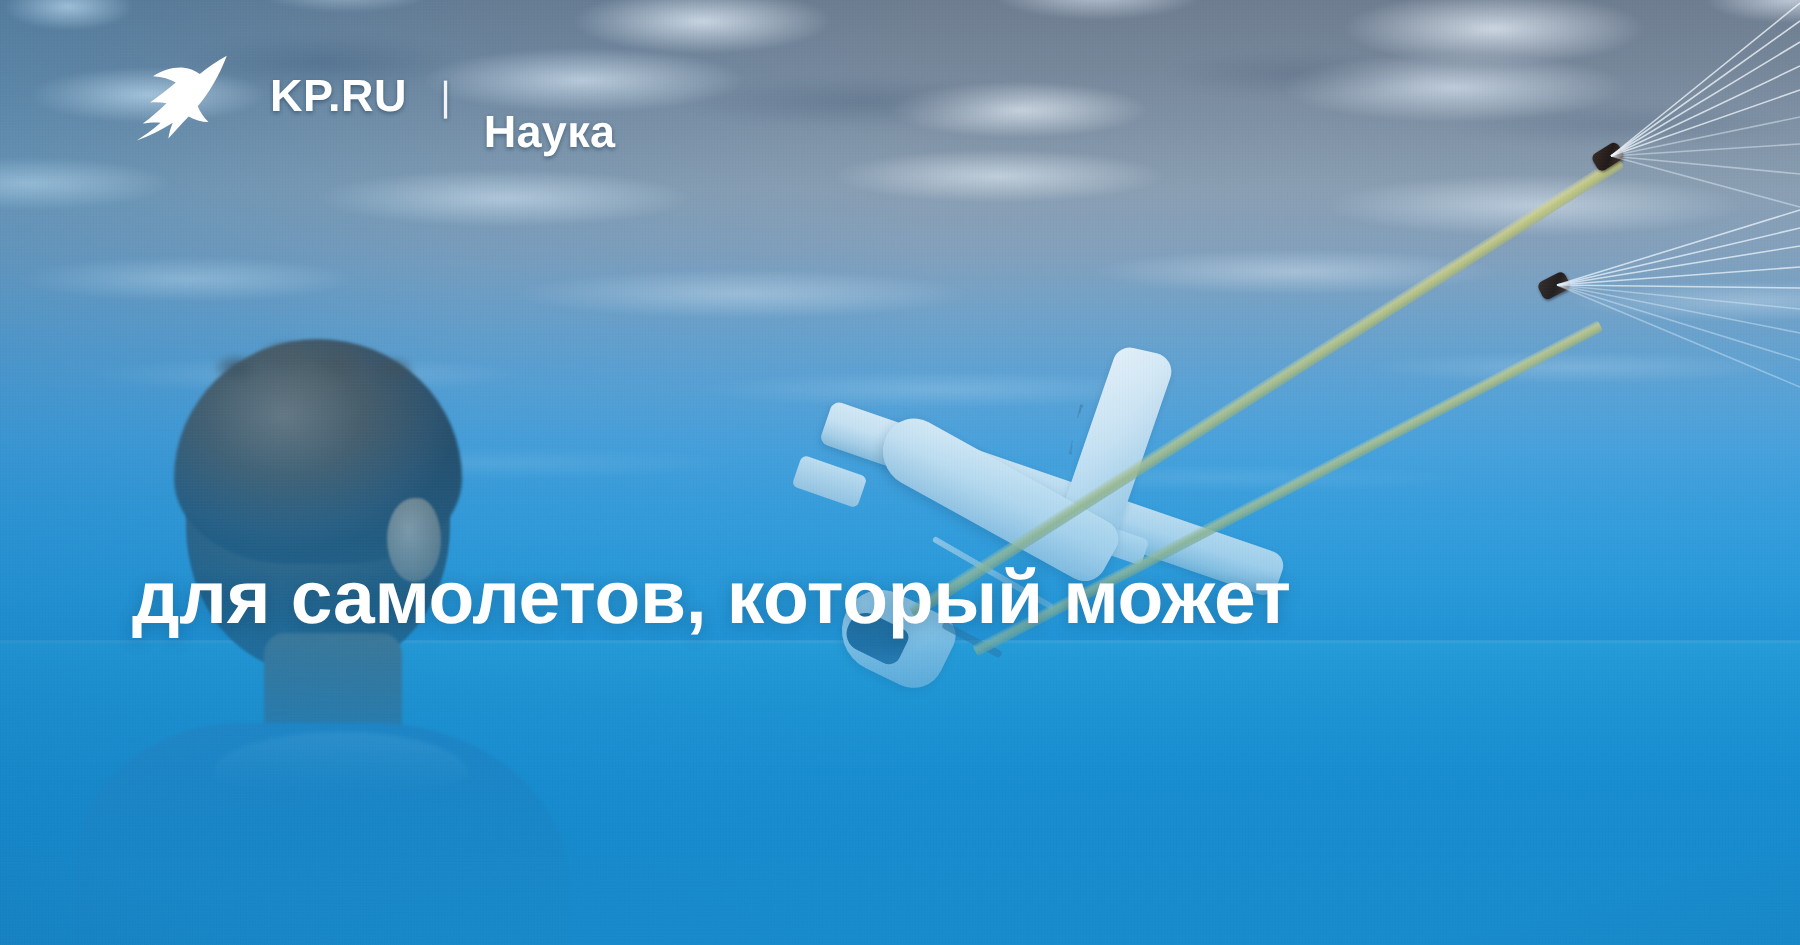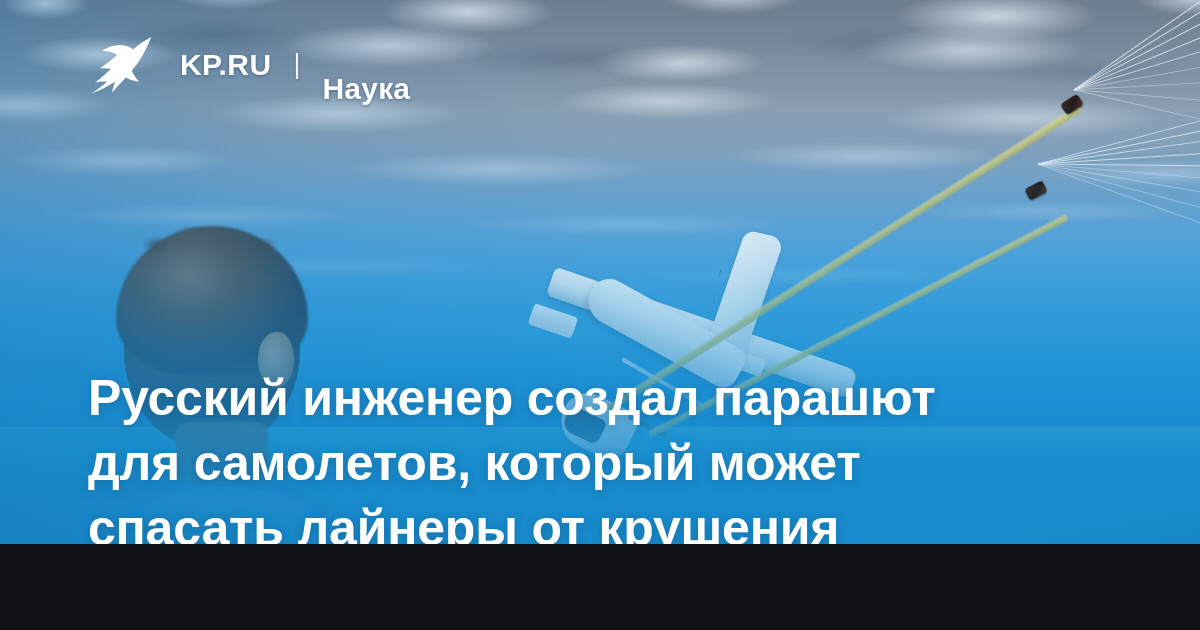--- a/index.html
+++ b/index.html
@@ -1,20 +1,20 @@
 <!DOCTYPE html>
 <html lang="ru"><head>
 <meta charset="utf-8">
 <title>KP.RU — Наука</title>
 <style>
   * { margin:0; padding:0; box-sizing:border-box; }
   html,body { width:1200px; height:630px; overflow:hidden; background:#0f1318; }
 
   .card{
-    position:relative; width:1200px; height:544px; overflow:hidden;
+    position:relative; width:1200px; height:630px; overflow:hidden;
     font-family:"Liberation Sans","DejaVu Sans",sans-serif;
     -webkit-font-smoothing:antialiased;
   }
 
   
   .photo{ position:absolute; inset:0; overflow:hidden; }
 
   
   .sky{
     position:absolute; inset:0;
@@ -370,18 +370,16 @@
   <div class="brand">
     <svg class="logo-swallow" viewBox="0 0 64 62">
       <path fill="#ffffff" d="M63.2 3.1 C57.0 6.4 50.6 10.6 45.2 15.4 C42.0 13.0 38.4 11.6 34.6 11.2 C27.8 10.5 20.6 12.8 14.0 16.8 C20.2 17.2 25.4 18.6 29.2 21.0 C24.0 25.4 18.2 30.0 12.0 34.4 C15.8 34.1 19.6 34.2 23.0 34.8 C18.6 39.2 13.2 43.8 7.2 48.4 C11.6 47.6 15.6 47.4 19.0 47.8 C14.6 51.8 9.2 55.8 3.2 59.6 C11.8 56.4 20.0 52.4 27.2 47.8 C25.8 51.0 24.8 54.6 24.2 58.4 C28.4 53.6 33.0 48.6 37.8 43.6 C41.6 46.0 46.2 47.2 51.0 47.4 C47.8 44.2 45.4 40.6 43.8 36.8 C51.2 28.2 58.0 16.6 63.2 3.1 Z"></path>
     </svg>
     <span class="brand-name">KP.RU</span>
     <span class="brand-sep">|</span>
     <span class="brand-section">Наука</span>
   </div>
 
   <h1 class="headline">
-    <span class="ln">Русский инженер создал парашют</span>
     <span class="ln">для самолетов, который может</span>
-    <span class="ln">спасать лайнеры от крушения</span>
   </h1>
 
 </div>
 
 </body></html>

